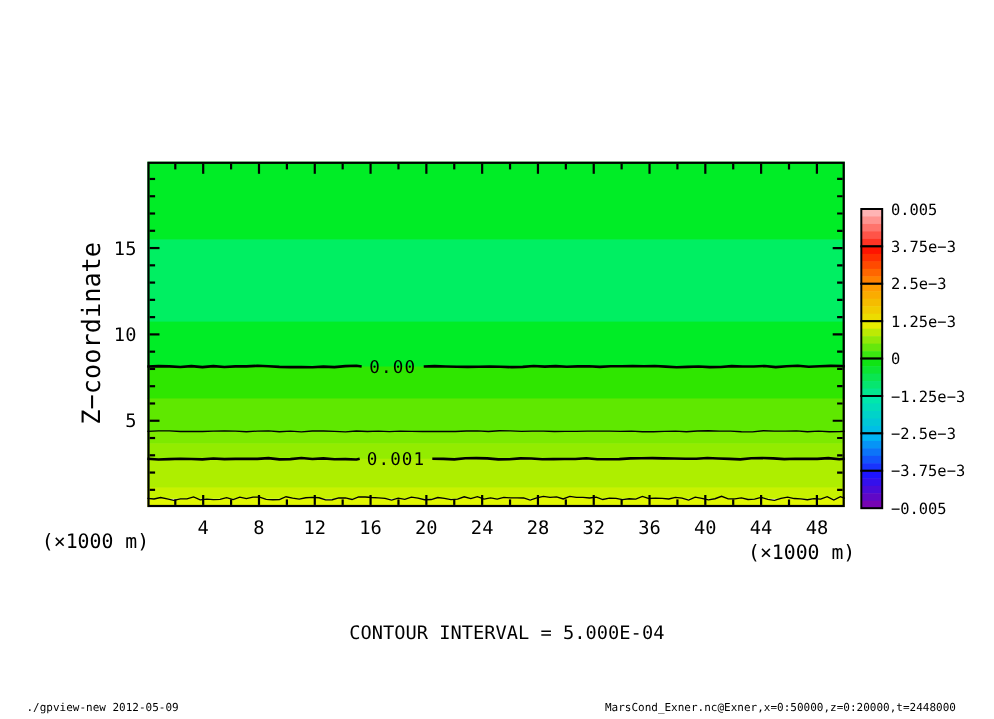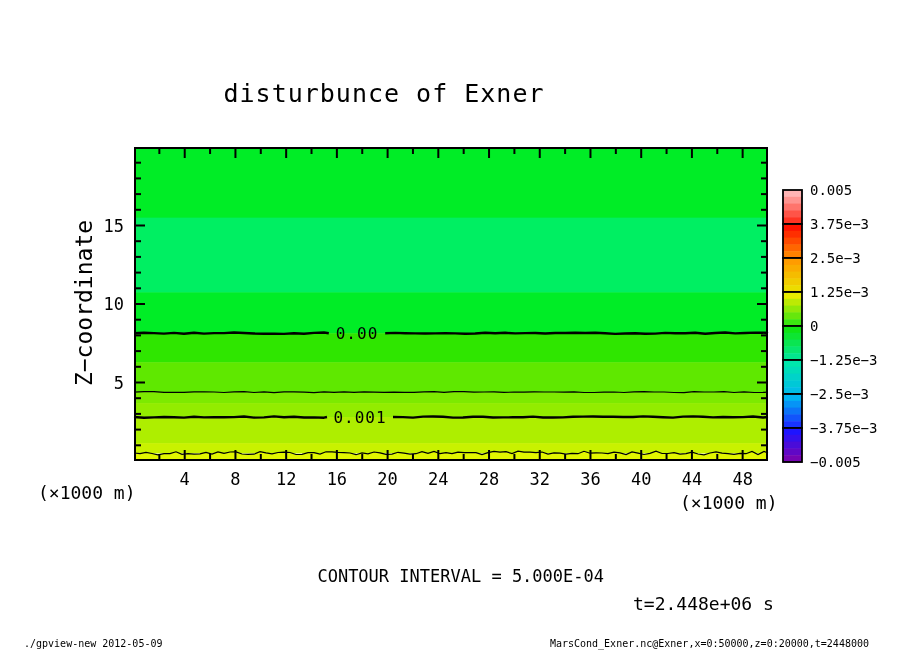--- a/index.html
+++ b/index.html
@@ -14,26 +14,24 @@
   #contour-interval-text{left:0;right:300px;top:566px;text-align:right;font-size:17px;}
   #time-text{left:633px;top:593px;font-size:18px;}
   #footer-left{left:24px;top:638px;font-size:10px;}
   #footer-right{right:35px;top:638px;font-size:10px;}
   svg{position:absolute;left:0;top:0;}
 </style>
 </head>
 <body>
 
 <div id="canvas">
-  <div class="abs" id="chart-title">disturbunce of Exner</div>
   <div class="abs" id="z-axis-label">Z−coordinate</div>
   <div class="abs" id="z-unit-label">(×1000 m)</div>
   <div class="abs" id="x-unit-label">(×1000 m)</div>
   <div class="abs" id="contour-interval-text">CONTOUR INTERVAL = 5.000E-04</div>
-  <div class="abs" id="time-text">t=2.448e+06 s</div>
   <div class="abs" id="footer-left">./gpview-new  2012-05-09</div>
   <div class="abs" id="footer-right">MarsCond_Exner.nc@Exner,x=0:50000,z=0:20000,t=2448000</div>
   <svg id="plot-svg" width="904" height="654" viewBox="0 0 904 654">
       <rect x="134" y="147" width="634" height="71.15" fill="#00ed26"></rect>
       <rect x="134" y="217.65" width="634" height="75.232" fill="#00ef62"></rect>
       <rect x="134" y="292.382" width="634" height="41.31999999999999" fill="#00ed26"></rect>
       <rect x="134" y="333.202" width="634" height="29.545000000000016" fill="#2fe600"></rect>
       <rect x="134" y="362.247" width="634" height="30.329999999999984" fill="#5fe800"></rect>
       <rect x="134" y="392.077" width="634" height="11.490000000000009" fill="#7dea00"></rect>
       <rect x="134" y="403.067" width="634" height="14.473000000000013" fill="#93ec00"></rect>

